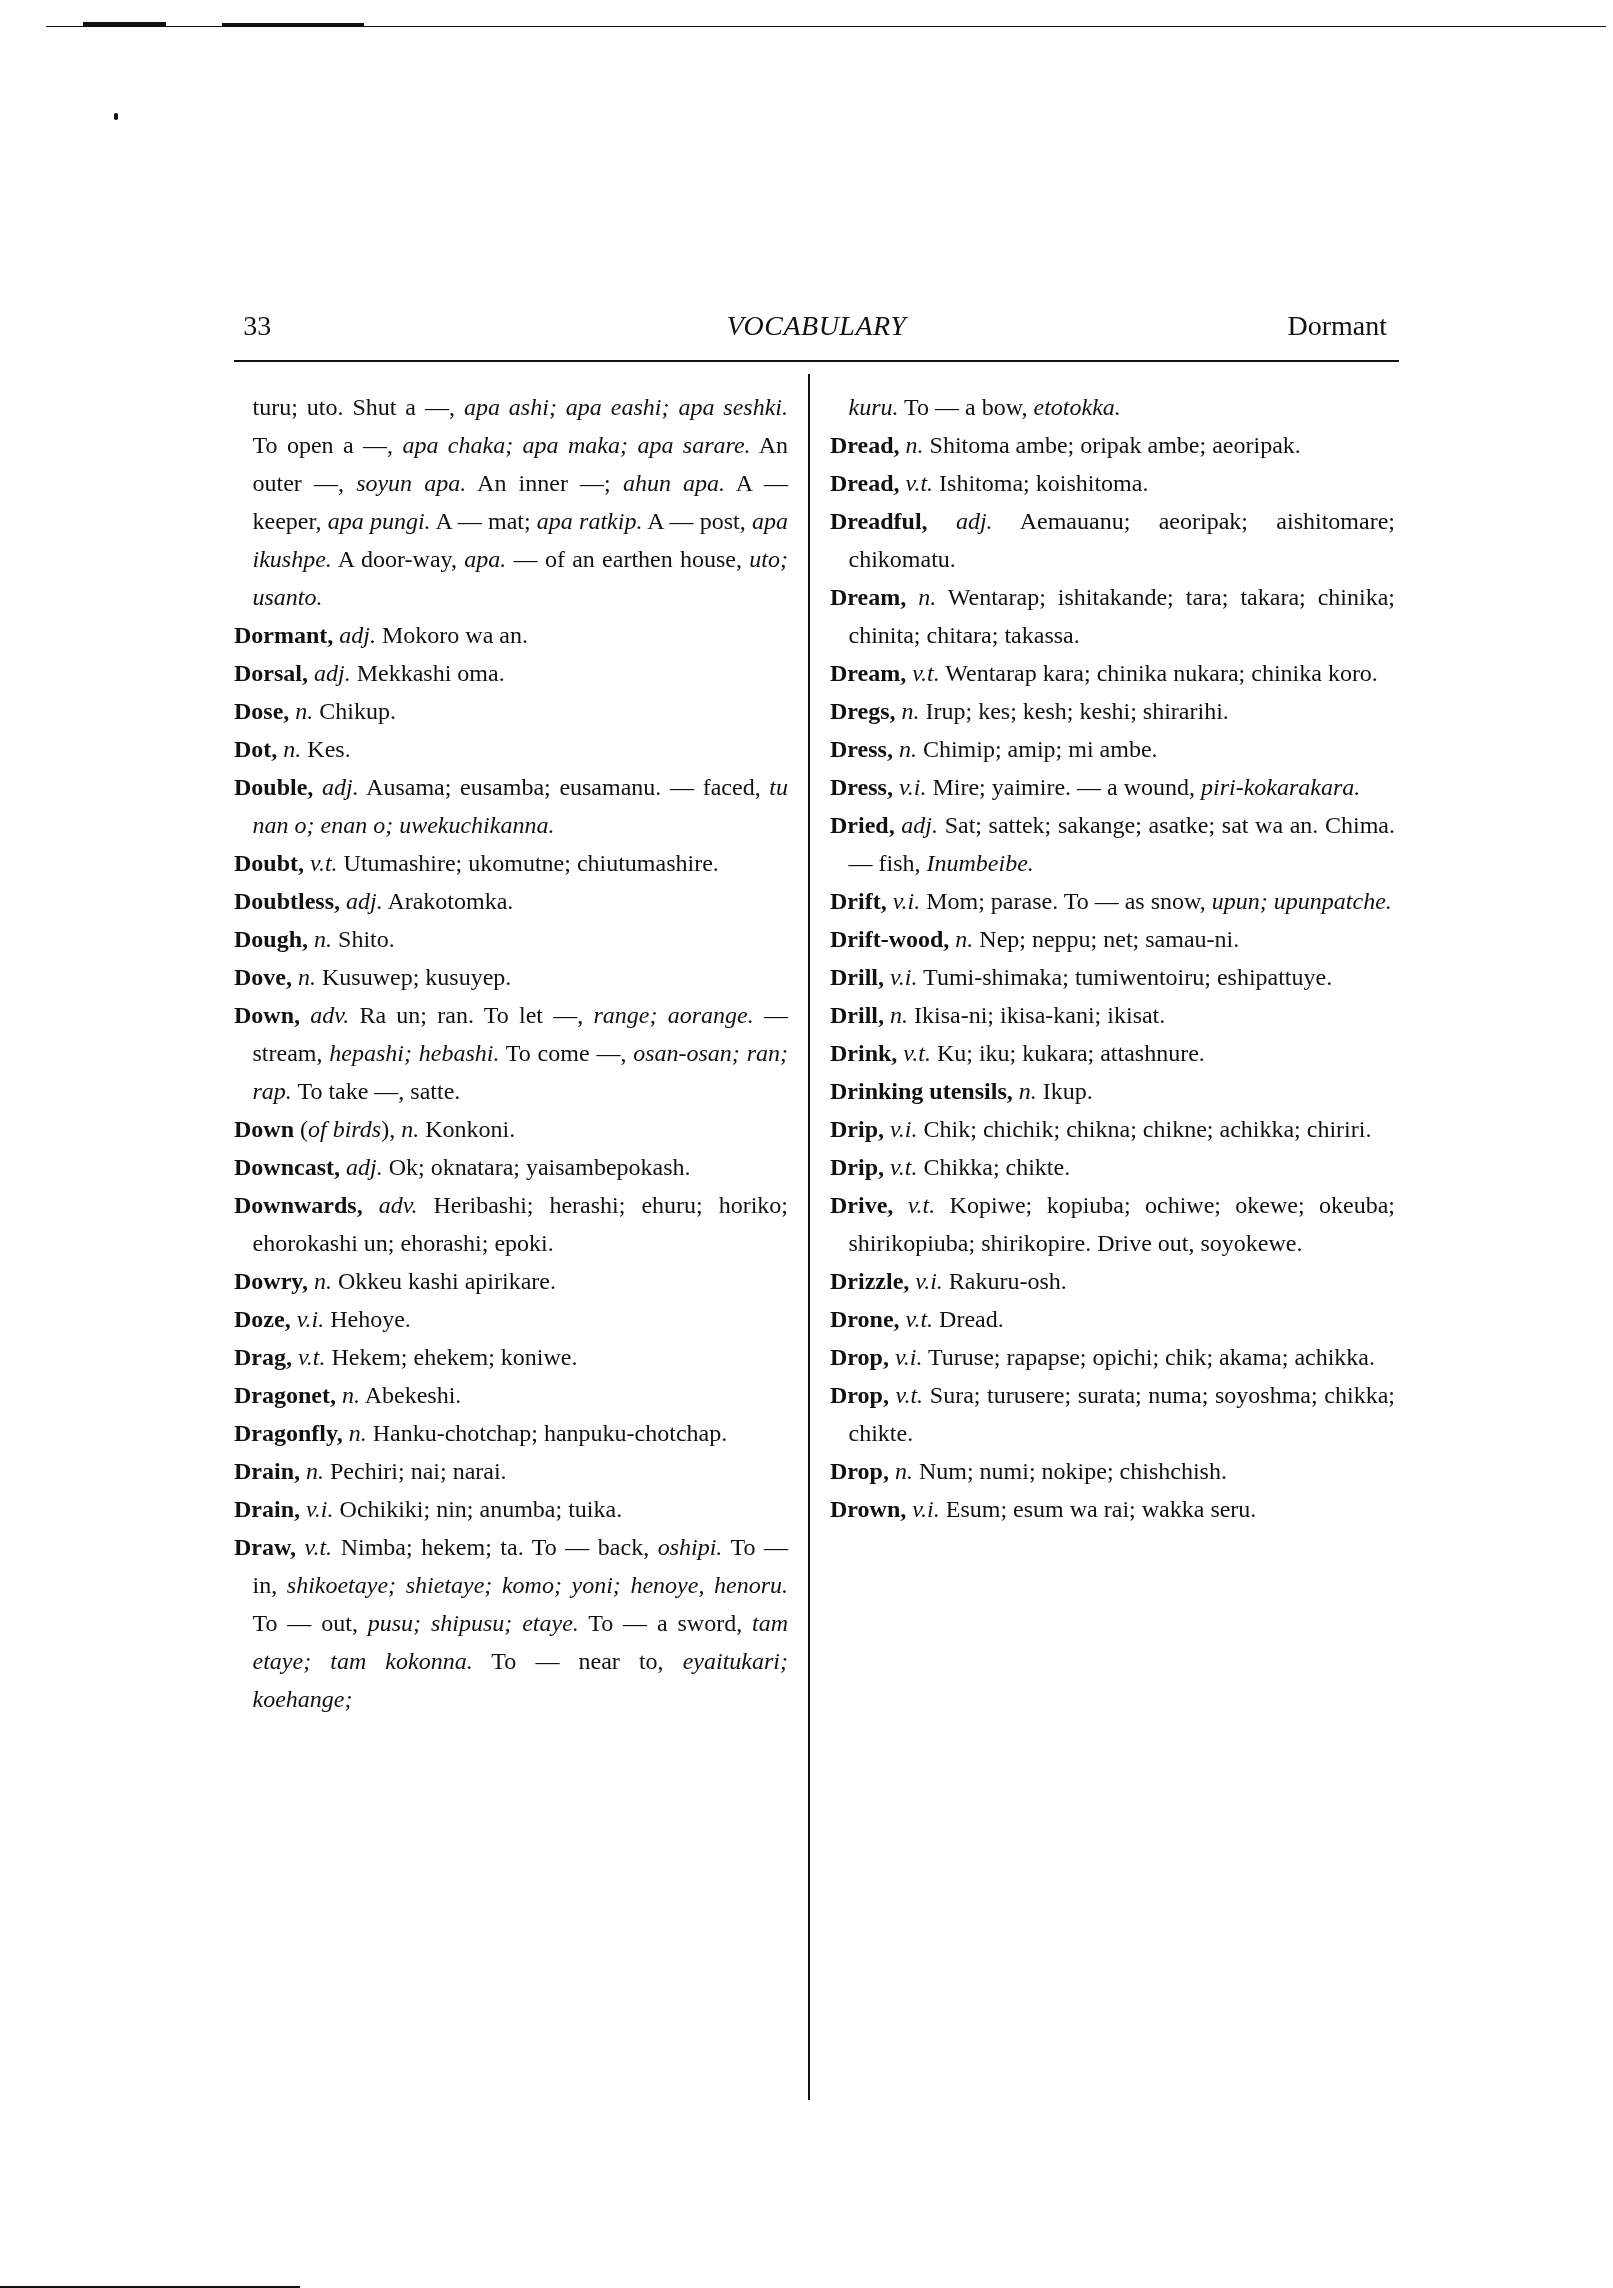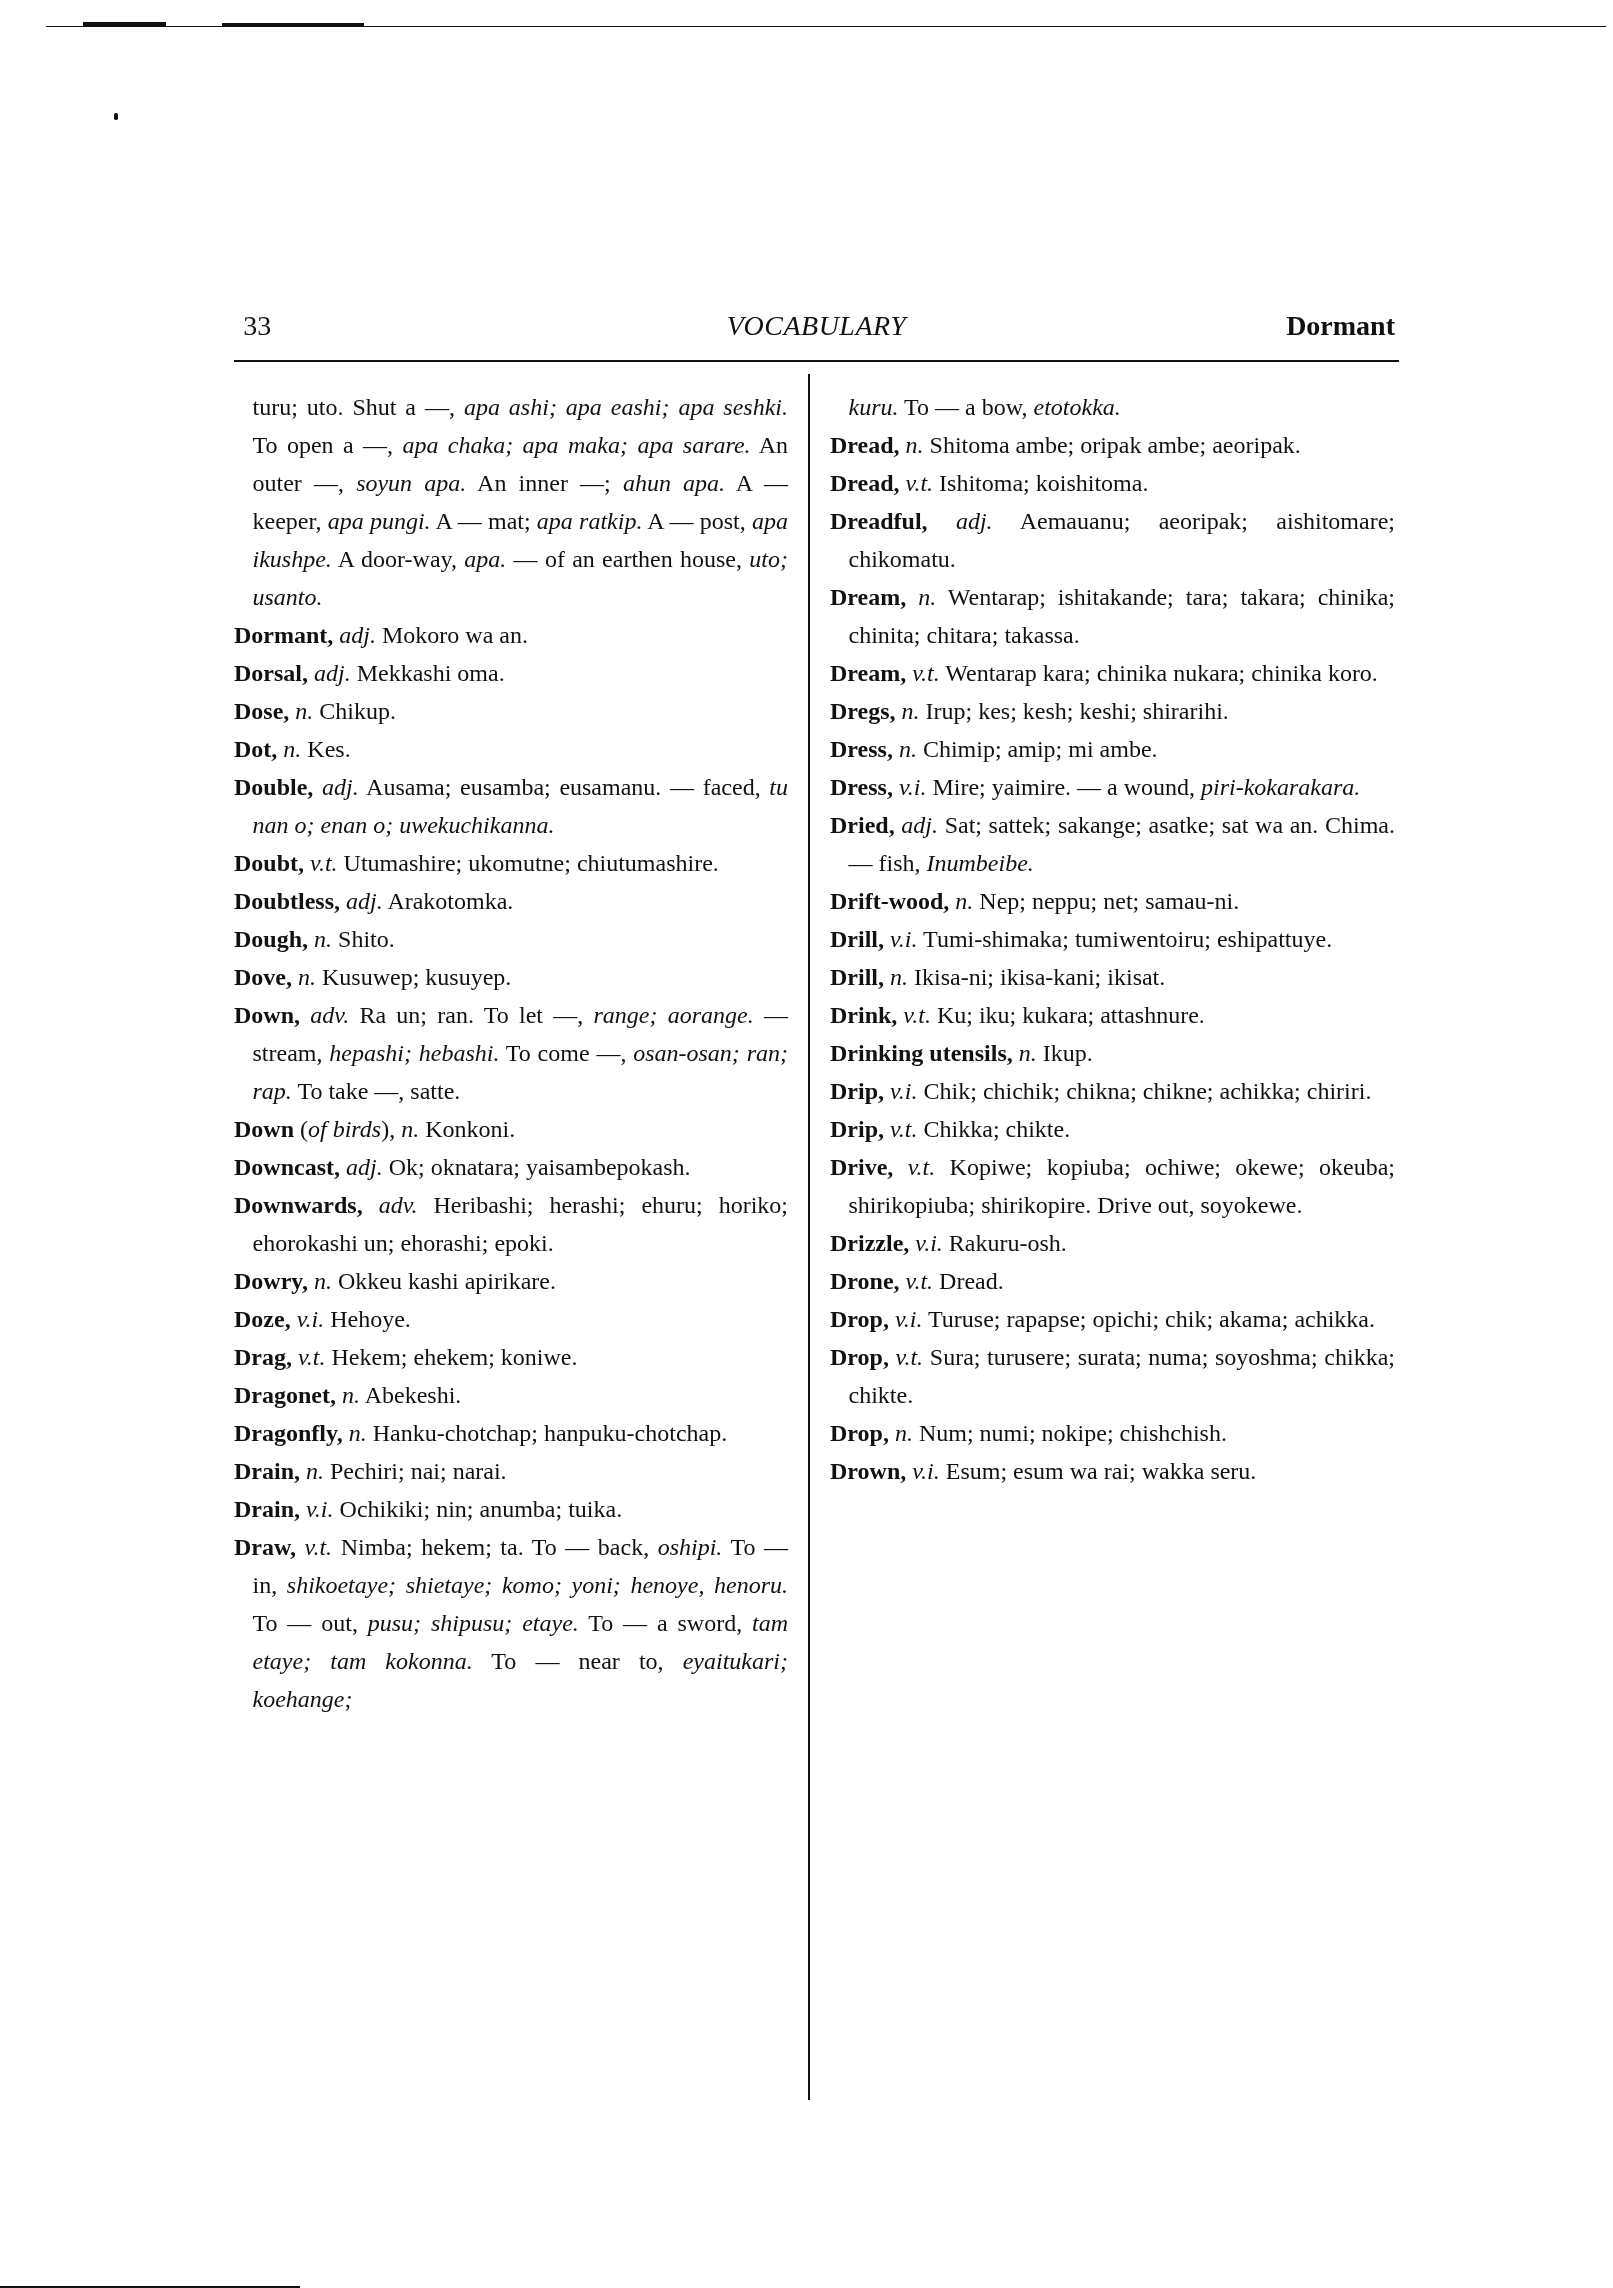--- a/index.html
+++ b/index.html
@@ -7,21 +7,21 @@
          font-family: "Liberation Serif", "DejaVu Serif", serif; color: #111; }
   .scan-top { position: absolute; left: 37px; top: 22px; width: 1569px; height: 5.5px; }
   .scan-top .seg { position: absolute; background: #111; }
   .speck { position: absolute; left: 114px; top: 113px; width: 3.7px; height: 6.5px; background: #111; border-radius: 1.8px; }
   .scan-bottom { position: absolute; left: 0; top: 2286px; width: 300px; height: 1.8px; background: #111; }
 
   .page { position: absolute; left: 234px; top: 0; width: 1165px; }
   .running-head { position: absolute; top: 310px; left: 0; width: 1165px; height: 37px; font-size: 28px; }
   .rh-num { position: absolute; left: 9.2px; top: 0; }
   .rh-title { position: absolute; left: 0; right: 0; top: 0; text-align: center; letter-spacing: 0.5px; font-style: italic; }
-  .rh-word { position: absolute; right: 4px; top: 0; font-weight: bold; }
+  .rh-word { position: absolute; right: 12px; top: 0; font-weight: normal; }
   .head-rule { position: absolute; top: 360px; left: 0; width: 1165px; height: 1.8px; background: #111; }
   .col-rule { position: absolute; top: 374px; left: 574px; width: 1.8px; height: 1726px; background: #111; }
 
   .col { position: absolute; top: 388px; font-size: 24px; line-height: 38px; }
   .col.left { left: 0; width: 554px; }
   .col.right { left: 596px; width: 565px; }
   .entry { text-align: justify; text-align-last: left; padding-left: 18.5px; text-indent: -18.5px; margin: 0; }
   .entry.cont { padding-left: 18.5px; text-indent: 0; }
   .hw { font-weight: bold; }
   .it { font-style: italic; }
@@ -75,20 +75,21 @@
       <p class="entry cont"><span class="it">kuru.</span><span>  To — a bow, </span><span class="it">etotokka.</span></p>
       <p class="entry"><span class="hw">Dread,</span><span> </span><span class="it">n.</span><span>  Shitoma ambe; oripak ambe; aeoripak.</span></p>
       <p class="entry"><span class="hw">Dread,</span><span> </span><span class="it">v.t.</span><span>  Ishitoma; koishitoma.</span></p>
       <p class="entry"><span class="hw">Dreadful,</span><span> </span><span class="it">adj.</span><span>  Aemauanu; aeoripak; aishitomare; chikomatu.</span></p>
       <p class="entry"><span class="hw">Dream,</span><span> </span><span class="it">n.</span><span>  Wentarap; ishitakande; tara; takara; chinika; chinita; chitara; takassa.</span></p>
       <p class="entry"><span class="hw">Dream,</span><span> </span><span class="it">v.t.</span><span>  Wentarap kara; chinika nukara; chinika koro.</span></p>
       <p class="entry"><span class="hw">Dregs,</span><span> </span><span class="it">n.</span><span>  Irup; kes; kesh; keshi; shirarihi.</span></p>
       <p class="entry"><span class="hw">Dress,</span><span> </span><span class="it">n.</span><span>  Chimip; amip; mi ambe.</span></p>
       <p class="entry"><span class="hw">Dress,</span><span> </span><span class="it">v.i.</span><span>  Mire; yaimire. — a wound, </span><span class="it">piri-kokarakara.</span></p>
       <p class="entry"><span class="hw">Dried,</span><span> </span><span class="it">adj.</span><span>  Sat; sattek; sakange; asatke; sat wa an.  Chima. — fish, </span><span class="it">Inumbeibe.</span></p>
+      <p class="entry"><span class="hw">Drift,</span><span> </span><span class="it">v.i.</span><span>  Mom; parase.  To — as snow, </span><span class="it">upun; upunpatche.</span></p>
       <p class="entry"><span class="hw">Drift-wood,</span><span> </span><span class="it">n.</span><span>  Nep; neppu; net; samau-ni.</span></p>
       <p class="entry"><span class="hw">Drill,</span><span> </span><span class="it">v.i.</span><span>  Tumi-shimaka; tumiwentoiru; eshipattuye.</span></p>
       <p class="entry"><span class="hw">Drill,</span><span> </span><span class="it">n.</span><span>  Ikisa-ni; ikisa-kani; ikisat.</span></p>
       <p class="entry"><span class="hw">Drink,</span><span> </span><span class="it">v.t.</span><span>  Ku; iku; kukara; attashnure.</span></p>
       <p class="entry"><span class="hw">Drinking utensils,</span><span> </span><span class="it">n.</span><span>  Ikup.</span></p>
       <p class="entry"><span class="hw">Drip,</span><span> </span><span class="it">v.i.</span><span>  Chik; chichik; chikna; chikne; achikka; chiriri.</span></p>
       <p class="entry"><span class="hw">Drip,</span><span> </span><span class="it">v.t.</span><span>  Chikka; chikte.</span></p>
       <p class="entry"><span class="hw">Drive,</span><span> </span><span class="it">v.t.</span><span>  Kopiwe; kopiuba; ochiwe; okewe; okeuba; shirikopiuba; shirikopire.  Drive out, soyokewe.</span></p>
       <p class="entry"><span class="hw">Drizzle,</span><span> </span><span class="it">v.i.</span><span>  Rakuru-osh.</span></p>
       <p class="entry"><span class="hw">Drone,</span><span> </span><span class="it">v.t.</span><span>  Dread.</span></p>

